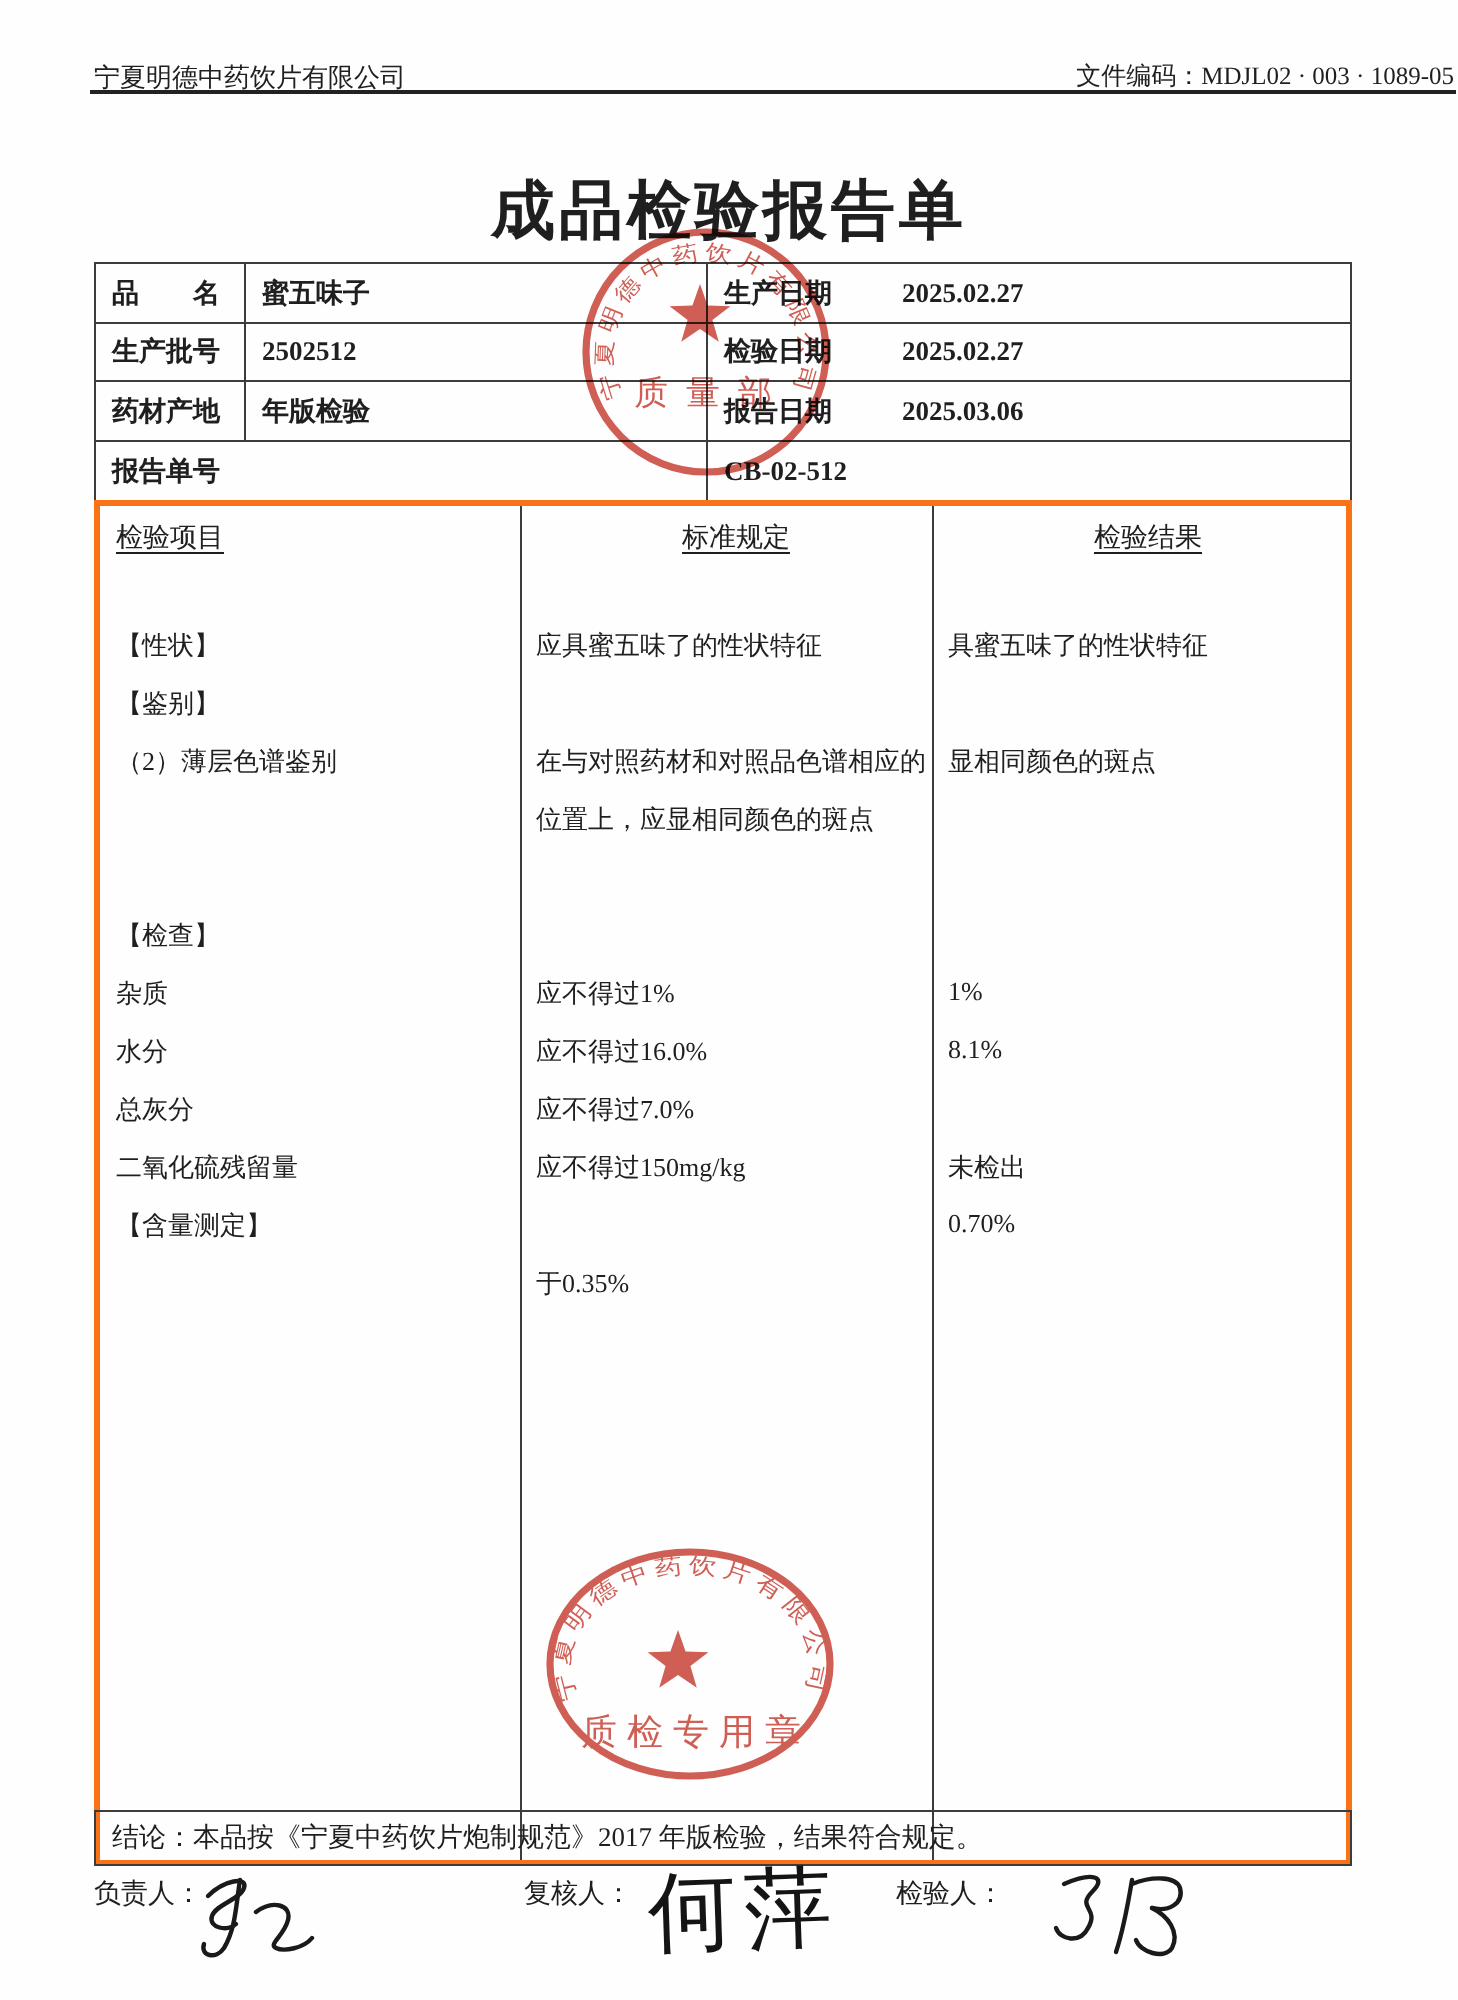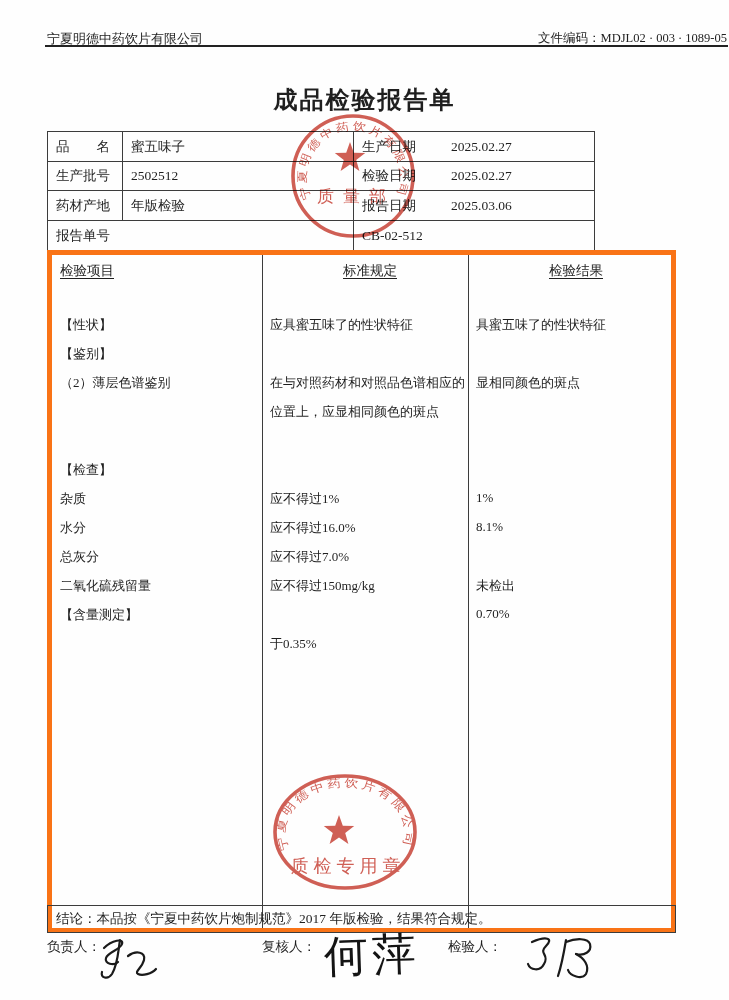--- a/index.html
+++ b/index.html
@@ -4,34 +4,34 @@
 <style>
   html,body{margin:0;padding:0;background:#fff;}
   .page{position:relative;width:729px;height:1000px;background:#fefefe;
         font-family:"Liberation Serif","DejaVu Serif",serif;color:#1f1f1f;overflow:hidden;}
   .abs{position:absolute;}
   .t{position:absolute;font-size:13px;white-space:nowrap;}
   
   .hdr-company{left:47px;top:30px;font-size:13px;}
   .hdr-code{right:2px;top:30px;font-size:12.5px;}
   .hdr-rule{left:45px;top:45px;width:683px;height:2px;background:#222;}
-  .title{left:0;right:0;top:84px;text-align:center;font-size:24px;font-weight:bold;letter-spacing:2px;}
+  .title{left:0;right:0;top:84px;text-align:center;font-size:32px;font-weight:bold;letter-spacing:2px;}
   
-  .info{left:47px;top:131px;width:548px;height:119px;border:1px solid #3c3c3c;border-bottom:none;
-        display:grid;grid-template-columns:75px 231px 1fr;grid-template-rows:30px 29px 30px 30px;box-sizing:border-box;}
+  .info{left:47px;top:131px;width:629px;height:119px;border:1px solid #3c3c3c;border-bottom:none;
+        display:grid;grid-template-columns:75px 231px 1fr;grid-template-rows:30px 29px 30px 30px;box-sizing:border-box;font-weight:bold;}
   .info .cell{border-right:1px solid #3c3c3c;border-bottom:1px solid #3c3c3c;display:flex;align-items:center;
         padding-left:8px;font-size:13.5px;box-sizing:border-box;overflow:hidden;}
   .info .nob{border-bottom:none;}
   .info .nor{border-right:none;}
   .rcell{position:relative;}
   .rcell .rl{margin-left:0;}
   .rcell .rv{position:absolute;left:97px;}
   .wide{grid-column:1 / span 2;}
   
-  .main{left:47px;top:250px;width:629px;height:683px;border:5px solid #f97316;box-sizing:border-box;}
+  .main{left:47px;top:250px;width:629px;height:683px;border:3px solid #f97316;box-sizing:border-box;}
   .vline{position:absolute;top:0;bottom:0;width:1px;background:#3c3c3c;}
   .mh{position:absolute;top:7px;font-size:13.5px;text-decoration:underline;text-underline-offset:3px;}
   .c1{left:8px;} .c2{left:218px;width:200px;} .c3{left:424px;width:200px;}
   .mh.c2,.mh.c3{text-align:center;}
   .ln{position:absolute;font-size:13px;white-space:nowrap;}
   sub{font-size:9px;}
   
   .concl{left:47px;top:905px;width:629px;height:28px;border:1px solid #3c3c3c;box-sizing:border-box;
          font-size:13.5px;line-height:26px;padding-left:8px;}
   

